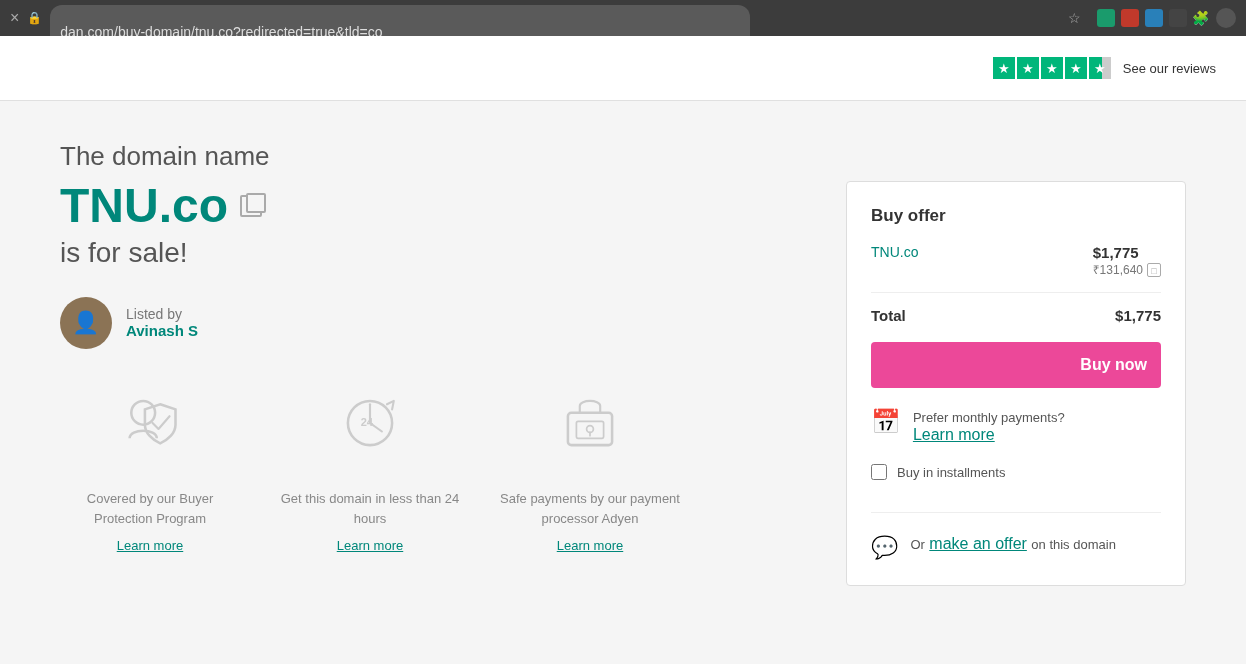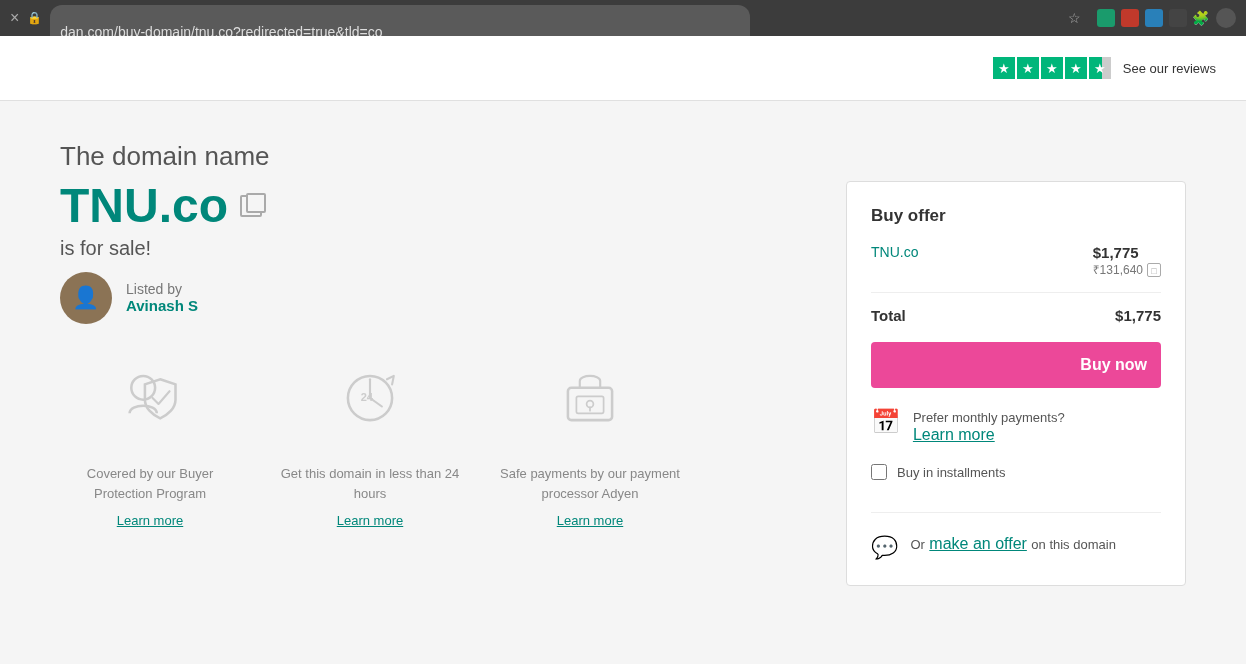--- a/index.html
+++ b/index.html
@@ -97,21 +97,21 @@
       border: 2px solid #aaa; border-radius: 2px;
       position: relative; cursor: pointer;
     }
     .copy-icon::before {
       content: '';
       display: block; width: 16px; height: 16px;
       border: 2px solid #aaa; border-radius: 2px;
       position: absolute; top: -4px; left: 4px;
       background: #f5f5f5;
     }
-    .for-sale { font-size: 20px; color: #555; margin-top: 4px; margin-bottom: 12px; }
+    .for-sale { font-size: 28px; color: #555; margin-top: 4px; margin-bottom: 28px; }
     .listed-by-section { display: flex; align-items: center; gap: 14px; margin-bottom: 40px; }
     .seller-avatar {
       width: 52px; height: 52px; border-radius: 50%;
       background: #8B7355; overflow: hidden;
       display: flex; align-items: center; justify-content: center;
       font-size: 22px; color: #fff;
     }
     .listed-by-label { font-size: 14px; color: #777; }
     .seller-name { font-size: 15px; color: #00877a; font-weight: bold; text-decoration: none; }
 

